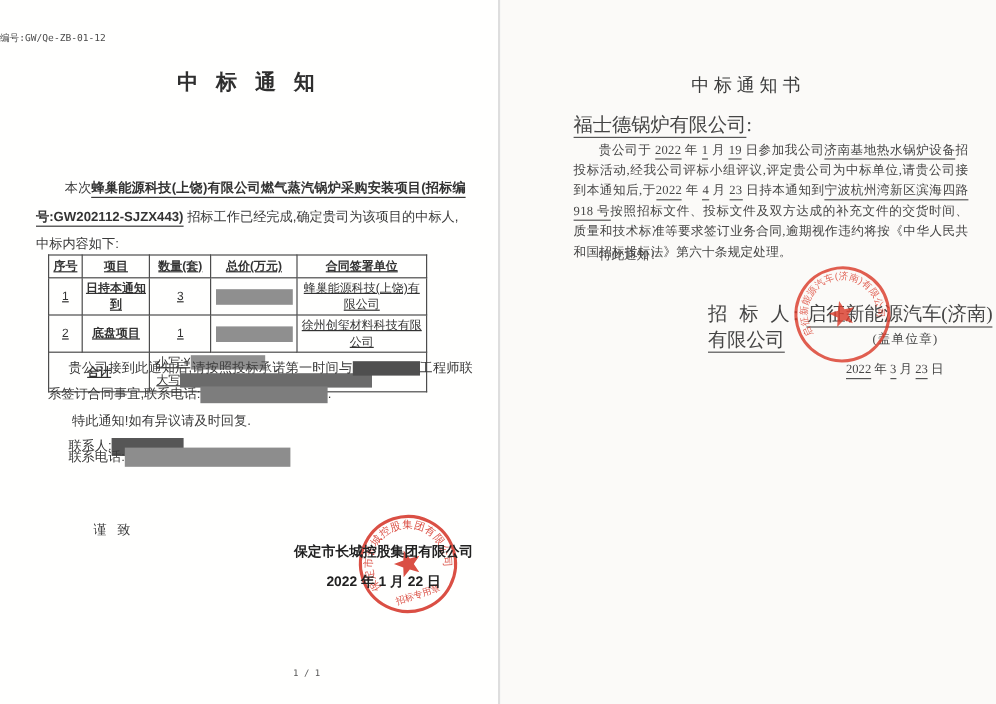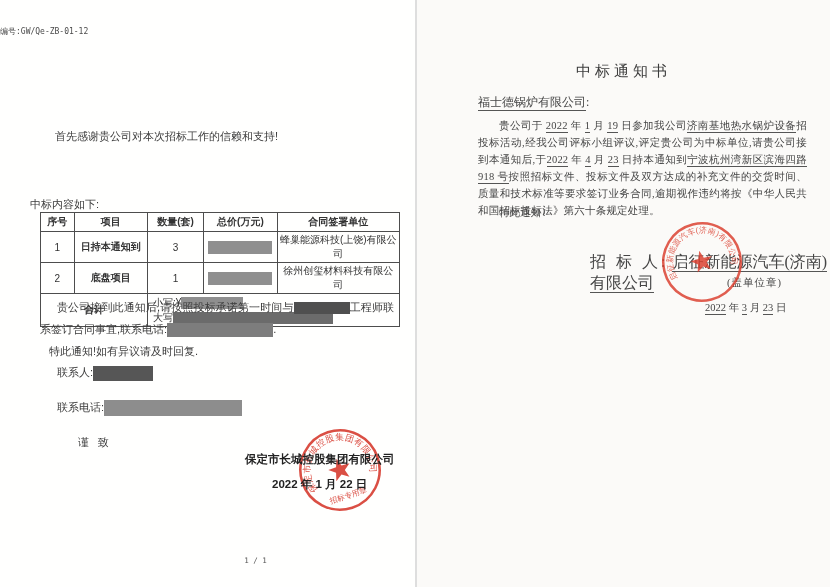--- a/index.html
+++ b/index.html
@@ -16,45 +16,45 @@
   .l-title{top:56px;left:0;width:100%;text-align:center;font-size:17.5px;font-weight:700;
            letter-spacing:5px;color:#2f2f2f;}
   .l-text{font-size:11px;color:#3a3a3a;line-height:22px;}
   .l-bold{font-weight:700;color:#333;}
   .l-ul{border-bottom:1.5px solid #3a3a3a;padding-bottom:1px;}
   .l-to{top:101px;left:30px;}
   .l-thanks{top:125px;left:55px;}
   .l-award{top:146px;left:30px;width:358px;text-indent:24px;line-height:23.5px;text-align:justify;margin:0;}
   .l-tintro{top:193px;left:30px;}
   
-  .bid-table{top:212px;left:40px;border-collapse:collapse;width:360px;
-             font-size:10px;color:#333;}
+  .bid-table{top:212px;left:40px;border-collapse:collapse;width:316px;
+             font-size:10px;color:#333;text-decoration:underline;}
   .bid-table th,.bid-table td{border:1px solid #4d4d4d;padding:1px 2px;text-align:center;height:16px;}
   .bid-table th{font-weight:700;}
   .total-cell{text-align:left !important;padding-left:5px !important;}
   .total-cell div{height:15px;line-height:15px;white-space:nowrap;}
   
   .redact{display:inline-block;vertical-align:middle;}
   .rd-mid{background:#8f8f8f;}
   .rd-dark{background:#4f4f4f;}
   .rd-deep{background:#6b6b6b;}
   .cell-redact{display:block;width:64px;height:13px;margin:1px auto;background:#8f8f8f;}
   .l-notice{top:296px;left:40px;width:354px;text-indent:17px;line-height:22px;text-align:justify;margin:0;}
-  .l-reply{top:340px;left:49px;}
+  .l-reply{top:340px;left:60px;}
   .l-contact{top:361px;left:57px;}
-  .l-phone{top:396px;left:57px;text-align:center;}
+  .l-phone{top:370px;left:57px;text-align:center;}
   .l-closing{top:431px;left:78px;letter-spacing:3px;font-family:Liberation Serif, serif;}
   .l-signer{top:452px;left:245px;font-size:11.5px;font-weight:700;color:#222;z-index:7;}
   .l-date{top:477px;left:272px;font-size:11.5px;font-weight:700;color:#222;z-index:7;}
   .l-footer{top:556px;left:0;width:100%;text-align:center;font-size:7.5px;color:#555;
             font-family:"DejaVu Sans Mono",monospace;margin-left:48px;}
   
   .r-text{font-family:"Liberation Serif",serif;color:#454545;}
   .r-title{top:62px;left:0;width:100%;text-align:center;font-size:15px;letter-spacing:4px;color:#3c3c3c;}
-  .r-salut{top:94px;left:61px;font-size:12px;}
+  .r-salut{top:94px;left:61px;font-size:16px;}
   .r-ul{border-bottom:1px solid #555;padding-bottom:0.5px;}
   .r-body{top:117px;left:61px;width:329px;font-size:10.5px;line-height:17px;
           text-indent:21px;text-align:justify;margin:0;letter-spacing:0.2px;}
   .r-notice{top:206px;left:82px;font-size:10.5px;font-family:Liberation Mono, monospace;}
   .r-bidder{top:252px;left:173px;font-size:16px;z-index:4;}
   .r-bidder .lbl{letter-spacing:3px;}
   .r-sealnote{top:276px;left:310px;font-size:10.5px;letter-spacing:1px;z-index:4;}
   .r-date{top:301px;left:288px;font-size:10.5px;z-index:4;}
   
   .seal{z-index:6;pointer-events:none;}
@@ -62,24 +62,25 @@
   .seal-right{left:242px;top:219px;width:86px;height:86px;transform:rotate(-14deg);opacity:0.82;}
   .seal text{font-family:"Liberation Sans",sans-serif;}
 </style>
 </head>
 <body>
 
 <div class="page-left">
 
   <div class="abs l-docnum">编号:GW/Qe-ZB-01-12</div>
 
+  <div class="abs l-title">中 标 通 知</div>
 
 
-  <div class="abs l-text l-thanks">首先感谢贵公司对本次招标工作的信赖和支持!</div>
 
+  <p class="abs l-text l-award"><span>本次</span><span class="l-bold l-ul">蜂巢能源科技(上饶)有限公司燃气蒸汽锅炉采购安装项目(招标编号:GW202112-SJZX443)</span><span> 招标工作已经完成,确定贵司为该项目的中标人,</span></p>
 
   <div class="abs l-text l-tintro">中标内容如下:</div>
 
   <table class="abs bid-table">
     <colgroup>
       <col style="width:33px">
         <col style="width:72px">
         <col style="width:55px">
       <col style="width:72px">
         <col style="width:120px">

